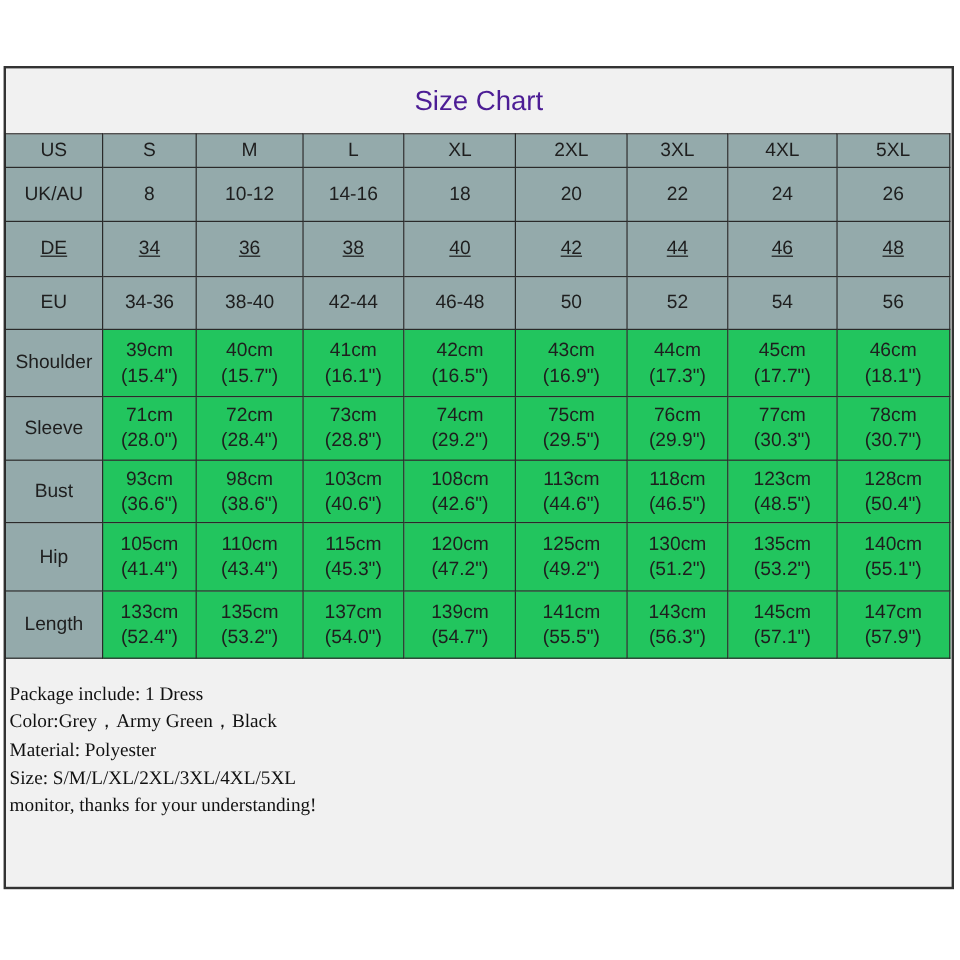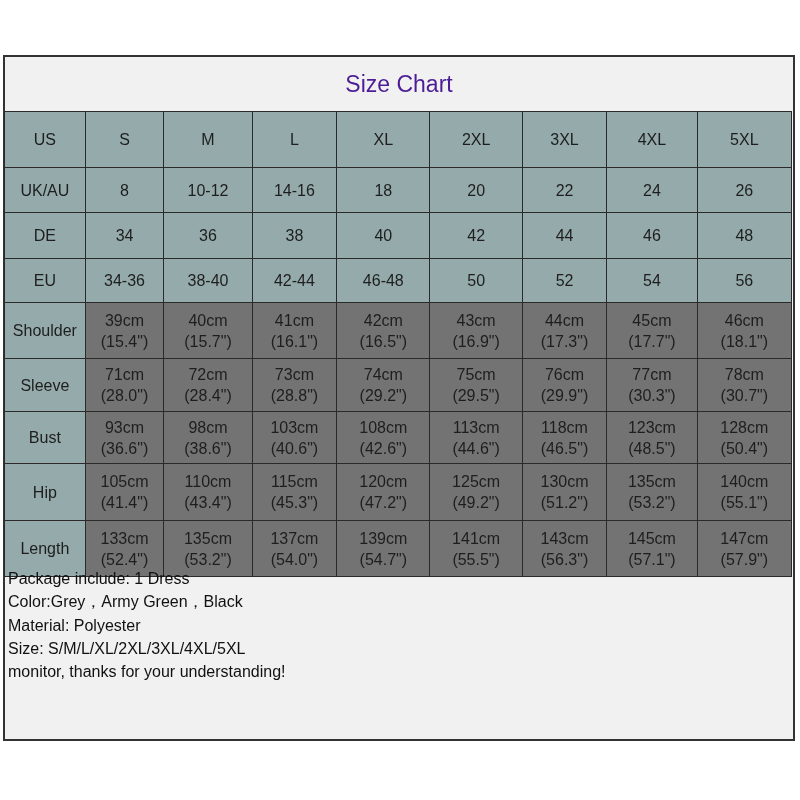--- a/index.html
+++ b/index.html
@@ -19,25 +19,25 @@
     table.grid {
       position: absolute; left: -1px; top: 54px;
       border-collapse: collapse; table-layout: fixed;
     }
     table.grid td {
       border: 1.5px solid #2a2a2a; text-align: center; vertical-align: middle;
       padding: 0; font-size: 16px; line-height: 21px; color: #1e1e1e;
     }
     td.teal { background: #94aaab; }
     td.rowhead { font-size: 17px; }
-    td.white { background: #737373; }
+    td.white { background: #22c55e; }
     td.size-hdr { font-size: 17px; }
     .notes {
       position: absolute; left: 3px; top: 510px; width: 780px;
-      font-size: 16px; line-height: 23.3px; color: #111;
+      font-size: 16px; line-height: 23.3px; color: #111; font-family: Liberation Serif, serif;
     }
     .notes div { white-space: nowrap; }
   </style>
 </head>
 <body>
 
 <div class="chart">
   <div class="title">Size Chart</div>
 
   <table class="grid">
@@ -46,21 +46,21 @@
         <col style="width:79px">
         <col style="width:89px">
         <col style="width:85px">
       <col style="width:94px">
         <col style="width:93px">
         <col style="width:85px">
         <col style="width:91px">
         <col style="width:95px">
     </colgroup>
     <tbody id="tbody">
-        <tr style="height: 56px; margin-left: 28px;">
+        <tr style="height: 28px; margin-left: 28px;">
           <td class="teal rowhead">US</td>
           <td class="teal size-hdr">S</td>
           <td class="teal size-hdr">M</td>
           <td class="teal size-hdr">L</td>
           <td class="teal size-hdr">XL</td>
           <td class="teal size-hdr">2XL</td>
           <td class="teal size-hdr">3XL</td>
           <td class="teal size-hdr">4XL</td>
           <td class="teal size-hdr">5XL</td>
         </tr>
@@ -68,21 +68,21 @@
           <td class="teal rowhead">UK/AU</td>
           <td class="teal">8</td>
           <td class="teal">10-12</td>
           <td class="teal">14-16</td>
           <td class="teal">18</td>
           <td class="teal">20</td>
           <td class="teal">22</td>
           <td class="teal">24</td>
           <td class="teal">26</td>
         </tr>
-        <tr style="height: 46px;">
+        <tr style="height: 46px; text-decoration: underline;">
           <td class="teal rowhead">DE</td>
           <td class="teal">34</td>
           <td class="teal">36</td>
           <td class="teal">38</td>
           <td class="teal">40</td>
           <td class="teal">42</td>
           <td class="teal">44</td>
           <td class="teal">46</td>
           <td class="teal">48</td>
         </tr>

